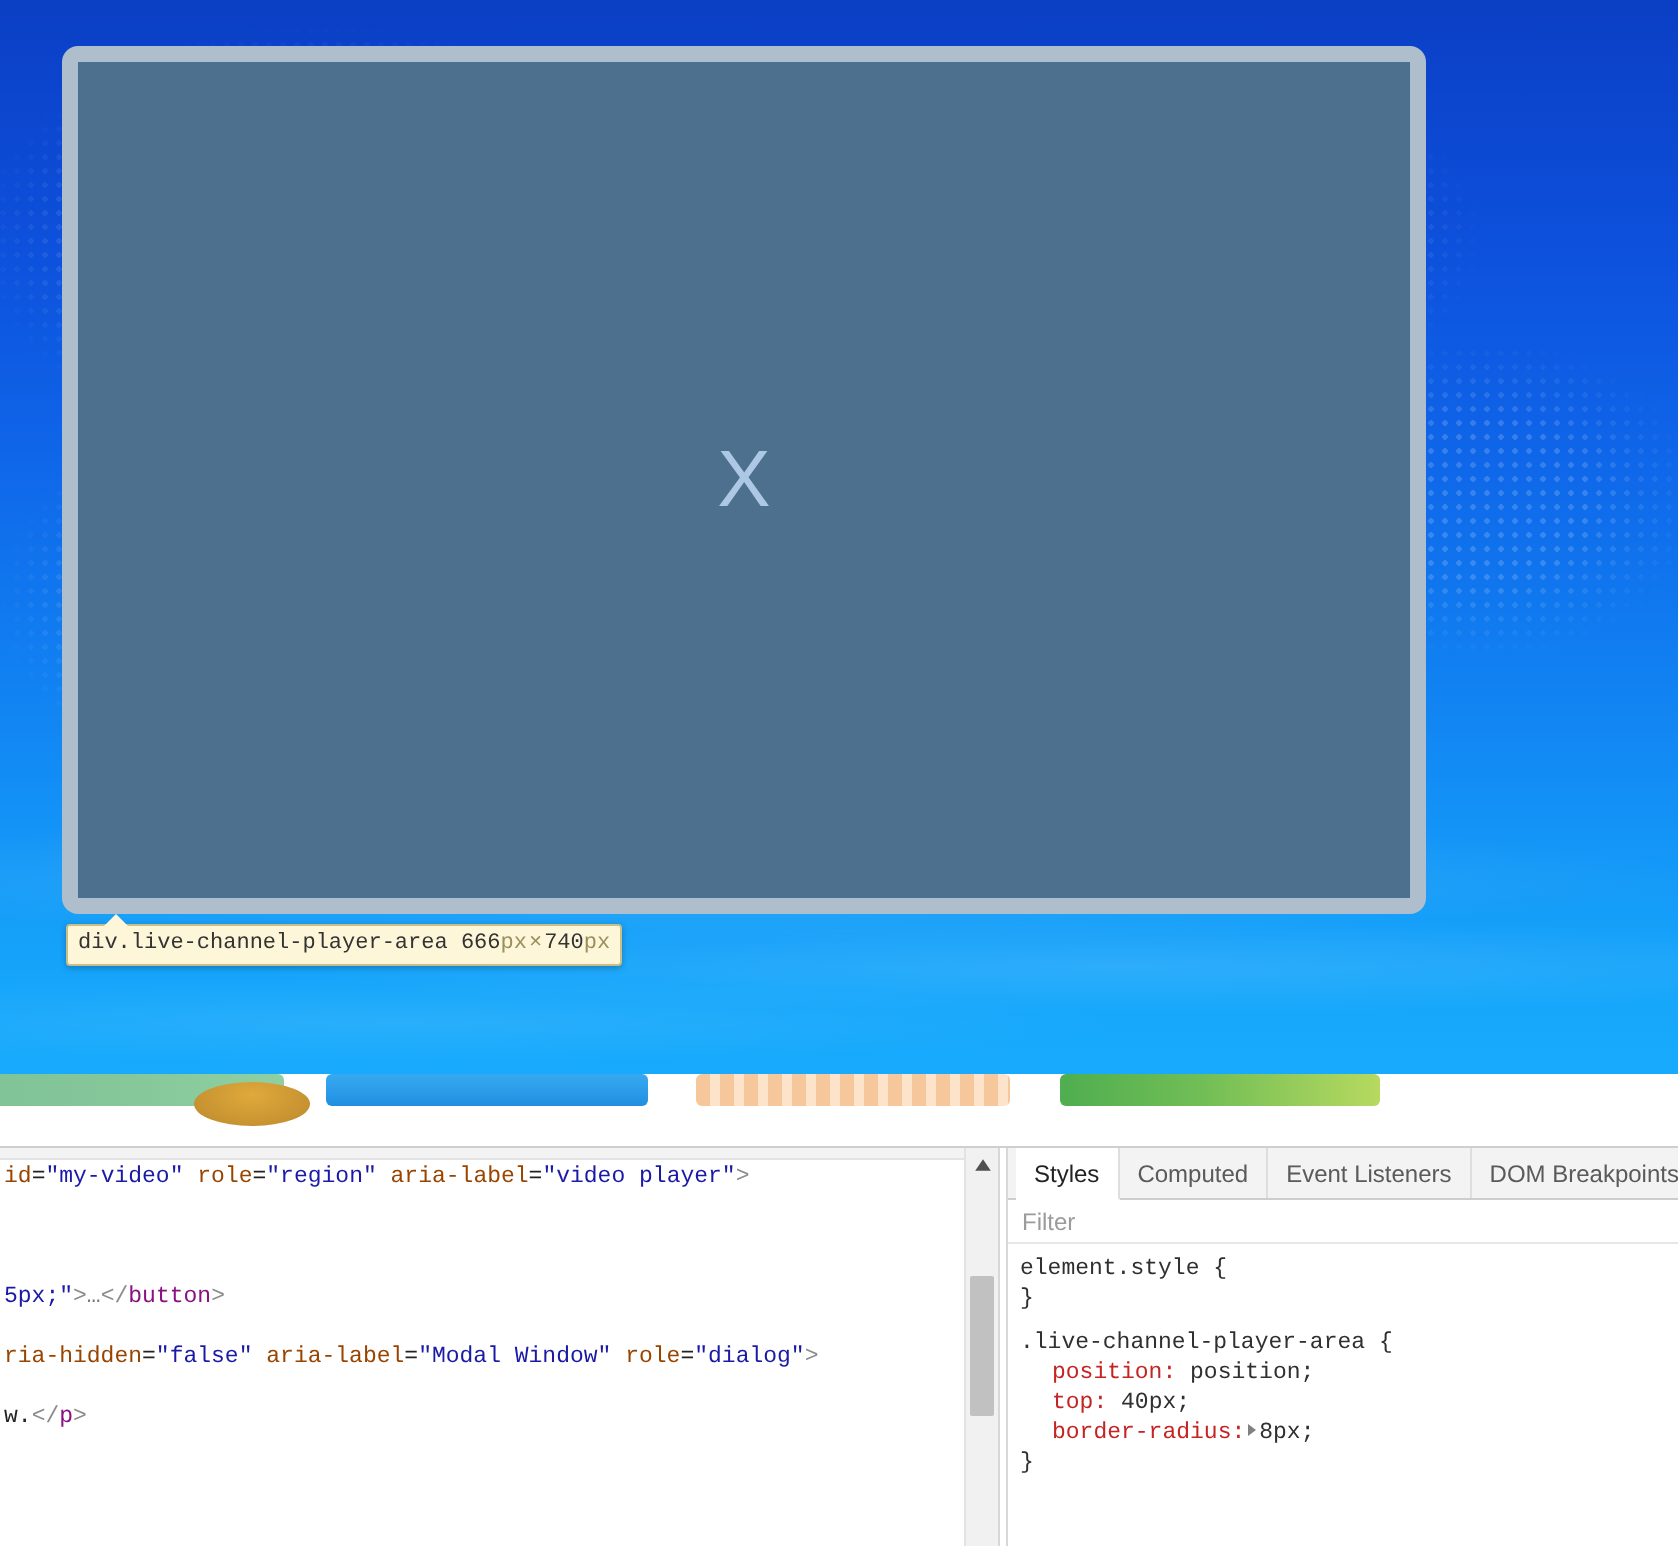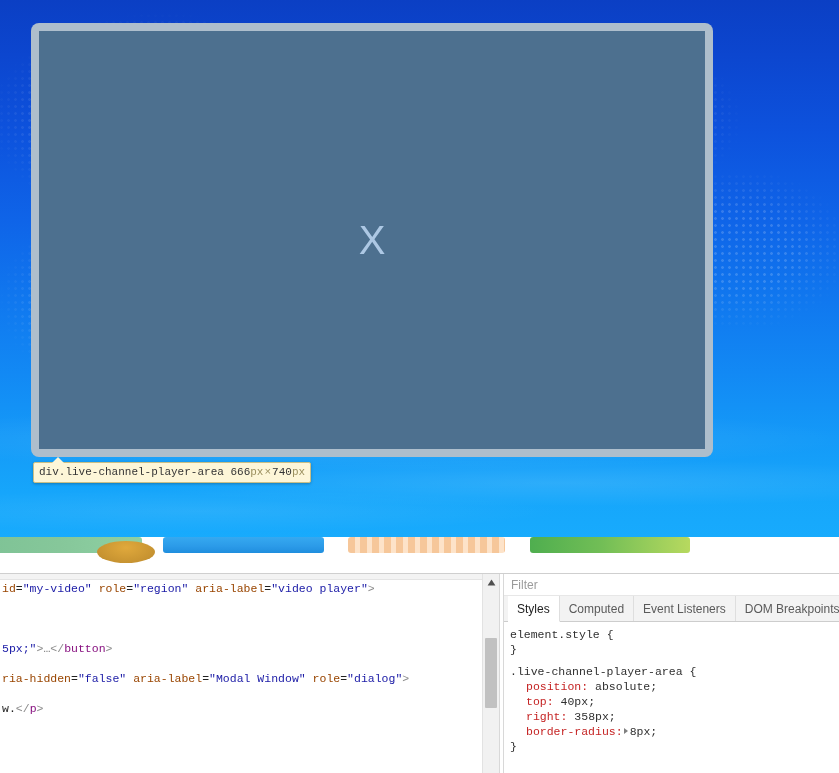--- a/index.html
+++ b/index.html
@@ -371,35 +371,34 @@
           <polygon points="4.5,0.6 8.4,6.4 0.6,6.4" fill="#505050"></polygon>
         </svg>
       </div>
       <div id="dom-scroll-thumb"></div>
     </div>
   </div>
 
   <div id="devtools-splitter"></div>
 
   <div id="styles-pane">
-    <div id="styles-filter">
-      <span id="styles-filter-text">Filter</span>
-    </div>
     <div id="styles-tabs">
         <div class="styles-tab active">Styles</div>
         <div class="styles-tab">Computed</div>
         <div class="styles-tab">Event Listeners</div>
         <div class="styles-tab">DOM Breakpoints</div>
       </div>
+    <div id="styles-filter">
+      <span id="styles-filter-text">Filter</span>
+    </div>
     <div id="styles-rules">
         <div class="rule"><span class="selector">element.style </span><span class="brace">{</span></div>
         <div class="rule">}</div>
         <div class="rule-sep"></div>
         <div class="rule"><span class="selector">.live-channel-player-area </span><span class="brace">{</span></div>
-        <div class="rule decl"><span class="prop">position:</span><span> </span><span class="value">absolute</span><span class="value">;</span></div>
+        <div class="rule decl"><span class="prop">position:</span><span> </span><span class="value">position</span><span class="value">;</span></div>
         <div class="rule decl"><span class="prop">top:</span><span> </span><span class="value">40px</span><span class="value">;</span></div>
-        <div class="rule decl"><span class="prop">right:</span><span> </span><span class="value">358px</span><span class="value">;</span></div>
         <div class="rule decl"><span class="prop">border-radius:</span><span class="arrow-tri"></span><span class="value">8px</span><span class="value">;</span></div>
         <div class="rule">}</div>
       </div>
   </div>
 
 </div>
 
 </body></html>

